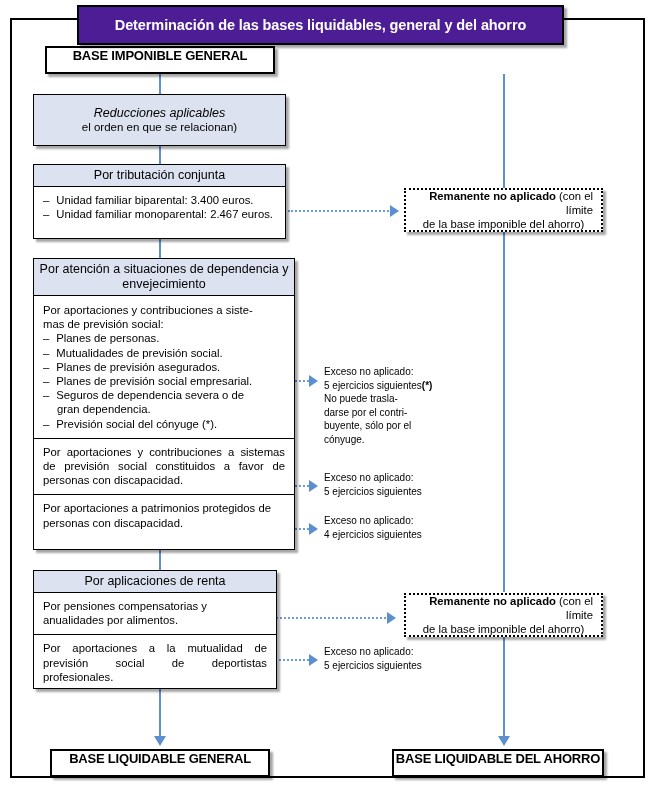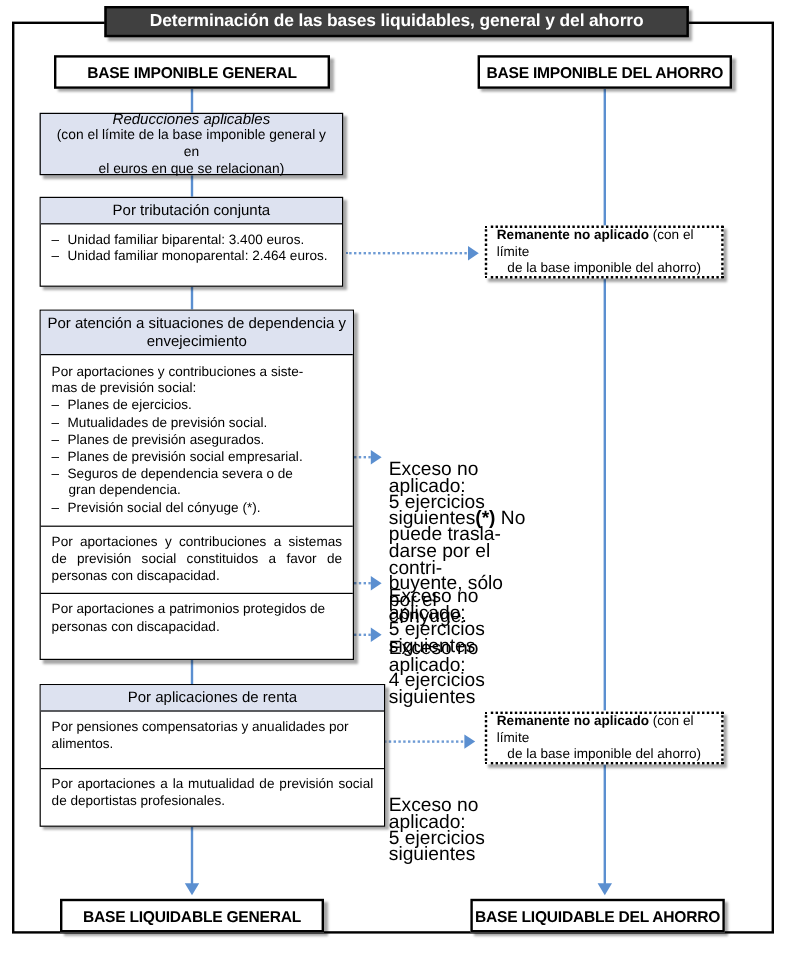--- a/index.html
+++ b/index.html
@@ -28,25 +28,25 @@
     width: 635px;
     height: 760px;
     border: 2px solid #000000;
     box-sizing: border-box;
     background: transparent;
   }
 
   
   .title-banner {
     position: absolute;
-    left: 87px;
+    left: 77px;
     top: 5px;
     width: 487px;
-    height: 26px;
-    background: #404040;
+    height: 40px;
+    background: #4c1d95;
     border: 2px solid #000000;
     box-sizing: border-box;
     box-shadow: 3px 3px 2px rgba(0,0,0,0.35);
     display: flex;
     align-items: center;
     justify-content: center;
     z-index: 8;
   }
   .title-banner span {
     color: #ffffff;
@@ -60,21 +60,21 @@
   .wbox {
     position: absolute;
     background: #ffffff;
     border: 2px solid #000000;
     box-sizing: border-box;
     box-shadow: 3px 3px 2px rgba(0,0,0,0.35);
     z-index: 6;
   }
   .headbox {
     display: flex;
-    align-items: center;
+    align-items: flex-start;
     justify-content: center;
   }
   .headbox span {
     font-size: 13px;
     font-weight: bold;
     letter-spacing: -0.2px;
     color: #000000;
     white-space: nowrap;
   }
 
@@ -147,39 +147,38 @@
     position: absolute;
     background: #ffffff;
     border: 2px dotted #000000;
     box-sizing: border-box;
     box-shadow: 3px 3px 2px rgba(0,0,0,0.35);
     z-index: 6;
     display: flex;
     flex-direction: column;
     align-items: center;
     justify-content: center;
-    text-align: left;
+    text-align: right;
     padding: 3px 8px;
   }
   .dotbox .ln {
     font-size: 11.3px;
     line-height: 14px;
     color: #000000;
   }
   .dotbox b { font-weight: bold; }
 
   
   .note {
     position: absolute;
-    font-size: 16px;
+    font-size: 10px;
     line-height: 13.6px;
     color: #000000;
     z-index: 5;
     white-space: pre-line;
-    margin-top: 20px;
   }
   .note b { font-weight: bold; }
 
   
   .vline {
     position: absolute;
     width: 2px;
     background: #5B8FD0;
     z-index: 2;
   }
@@ -222,52 +221,48 @@
   <div class="outer-frame"></div>
 
   <div class="title-banner">
     <span>Determinación de las bases liquidables, general y del ahorro</span>
   </div>
 
   <div class="wbox headbox" style="left:45px; top:46px; width:230px; height:28px;">
     <span>BASE IMPONIBLE GENERAL</span>
   </div>
 
-  <div class="wbox headbox" style="left:398px; top:46px; width:212px; height:28px;">
-    <span>BASE IMPONIBLE DEL AHORRO</span>
-  </div>
 
   <div class="vline" style="left:159px; top:74px; height:20px;"></div>
   <div class="vline" style="left:159px; top:146px; height:18px;"></div>
   <div class="vline" style="left:159px; top:239px; height:19px;"></div>
   <div class="vline" style="left:159px; top:550px; height:20px;"></div>
   <div class="vline" style="left:159px; top:689px; height:53px;"></div>
   <div class="varrow" style="left:154px; top:736px;"></div>
 
   <div class="vline" style="left:503px; top:74px; height:114px;"></div>
   <div class="vline" style="left:503px; top:232px; height:360px;"></div>
   <div class="vline" style="left:503px; top:637px; height:105px;"></div>
   <div class="varrow" style="left:498px; top:736px;"></div>
 
   <div class="bluebox" style="left:33px; top:94px; width:253px; height:52px;">
     <div class="ln big">Reducciones aplicables</div>
-    <div class="ln">(con el límite de la base imponible general y en</div>
-    <div class="ln">el euros en que se relacionan)</div>
+    <div class="ln">el orden en que se relacionan)</div>
   </div>
 
   <div class="panel" style="left:33px; top:164px; width:253px; height:75px;">
     <div class="panel-head">Por tributación conjunta</div>
     <div class="panel-body">
       <div class="li">
         <span class="dash">–</span>
         <span class="txt">Unidad familiar biparental: 3.400 euros.</span>
       </div>
       <div class="li">
         <span class="dash">–</span>
-        <span class="txt">Unidad familiar monoparental: 2.464 euros.</span>
+        <span class="txt">Unidad familiar monoparental: 2.467 euros.</span>
       </div>
     </div>
   </div>
 
   <div class="hdots" style="left:288px; top:210px; width:105px;"></div>
   <div class="harrow" style="left:390px; top:205px;"></div>
 
   <div class="dotbox" style="left:404px; top:188px; width:199px; height:44px;">
     <div class="ln"><b>Remanente no aplicado</b><span> (con el límite</span></div>
     <div class="ln">de la base imponible del ahorro)</div>
@@ -277,21 +272,21 @@
     <div class="panel-head">
       <div>Por atención a situaciones de dependencia y</div>
       <div>envejecimiento</div>
     </div>
 
     <div class="panel-body" style="padding-top:7px; height:163px;">
       <div>Por aportaciones y contribuciones a siste-</div>
       <div>mas de previsión social:</div>
       <div class="li">
         <span class="dash">–</span>
-        <span class="txt">Planes de ejercicios.</span>
+        <span class="txt">Planes de personas.</span>
       </div>
       <div class="li">
         <span class="dash">–</span>
         <span class="txt">Mutualidades de previsión social.</span>
       </div>
       <div class="li">
         <span class="dash">–</span>
         <span class="txt">Planes de previsión asegurados.</span>
       </div>
       <div class="li">
@@ -332,21 +327,21 @@
   <div class="harrow" style="left:309px; top:480px;"></div>
   <div class="note" style="left:324px; top:471px; width:130px;">Exceso no aplicado:
 5 ejercicios siguientes</div>
 
   <div class="sqnode" style="left:258px; top:524px;"></div>
   <div class="hdots" style="left:268px; top:528px; width:44px;"></div>
   <div class="harrow" style="left:309px; top:523px;"></div>
   <div class="note" style="left:324px; top:514px; width:130px;">Exceso no aplicado:
 4 ejercicios siguientes</div>
 
-  <div class="panel" style="left:33px; top:570px; width:288px; height:119px;">
+  <div class="panel" style="left:33px; top:570px; width:244px; height:119px;">
     <div class="panel-head">Por aplicaciones de renta</div>
     <div class="panel-body" style="height:46px;">
       <p>Por pensiones compensatorias y anualidades por alimentos.</p>
     </div>
     <div class="panel-body sep just" style="height:47px;">
       <p>Por aportaciones a la mutualidad de previsión social de deportistas profesionales.</p>
     </div>
   </div>
 
   <div class="sqnode" style="left:258px; top:613px;"></div>

